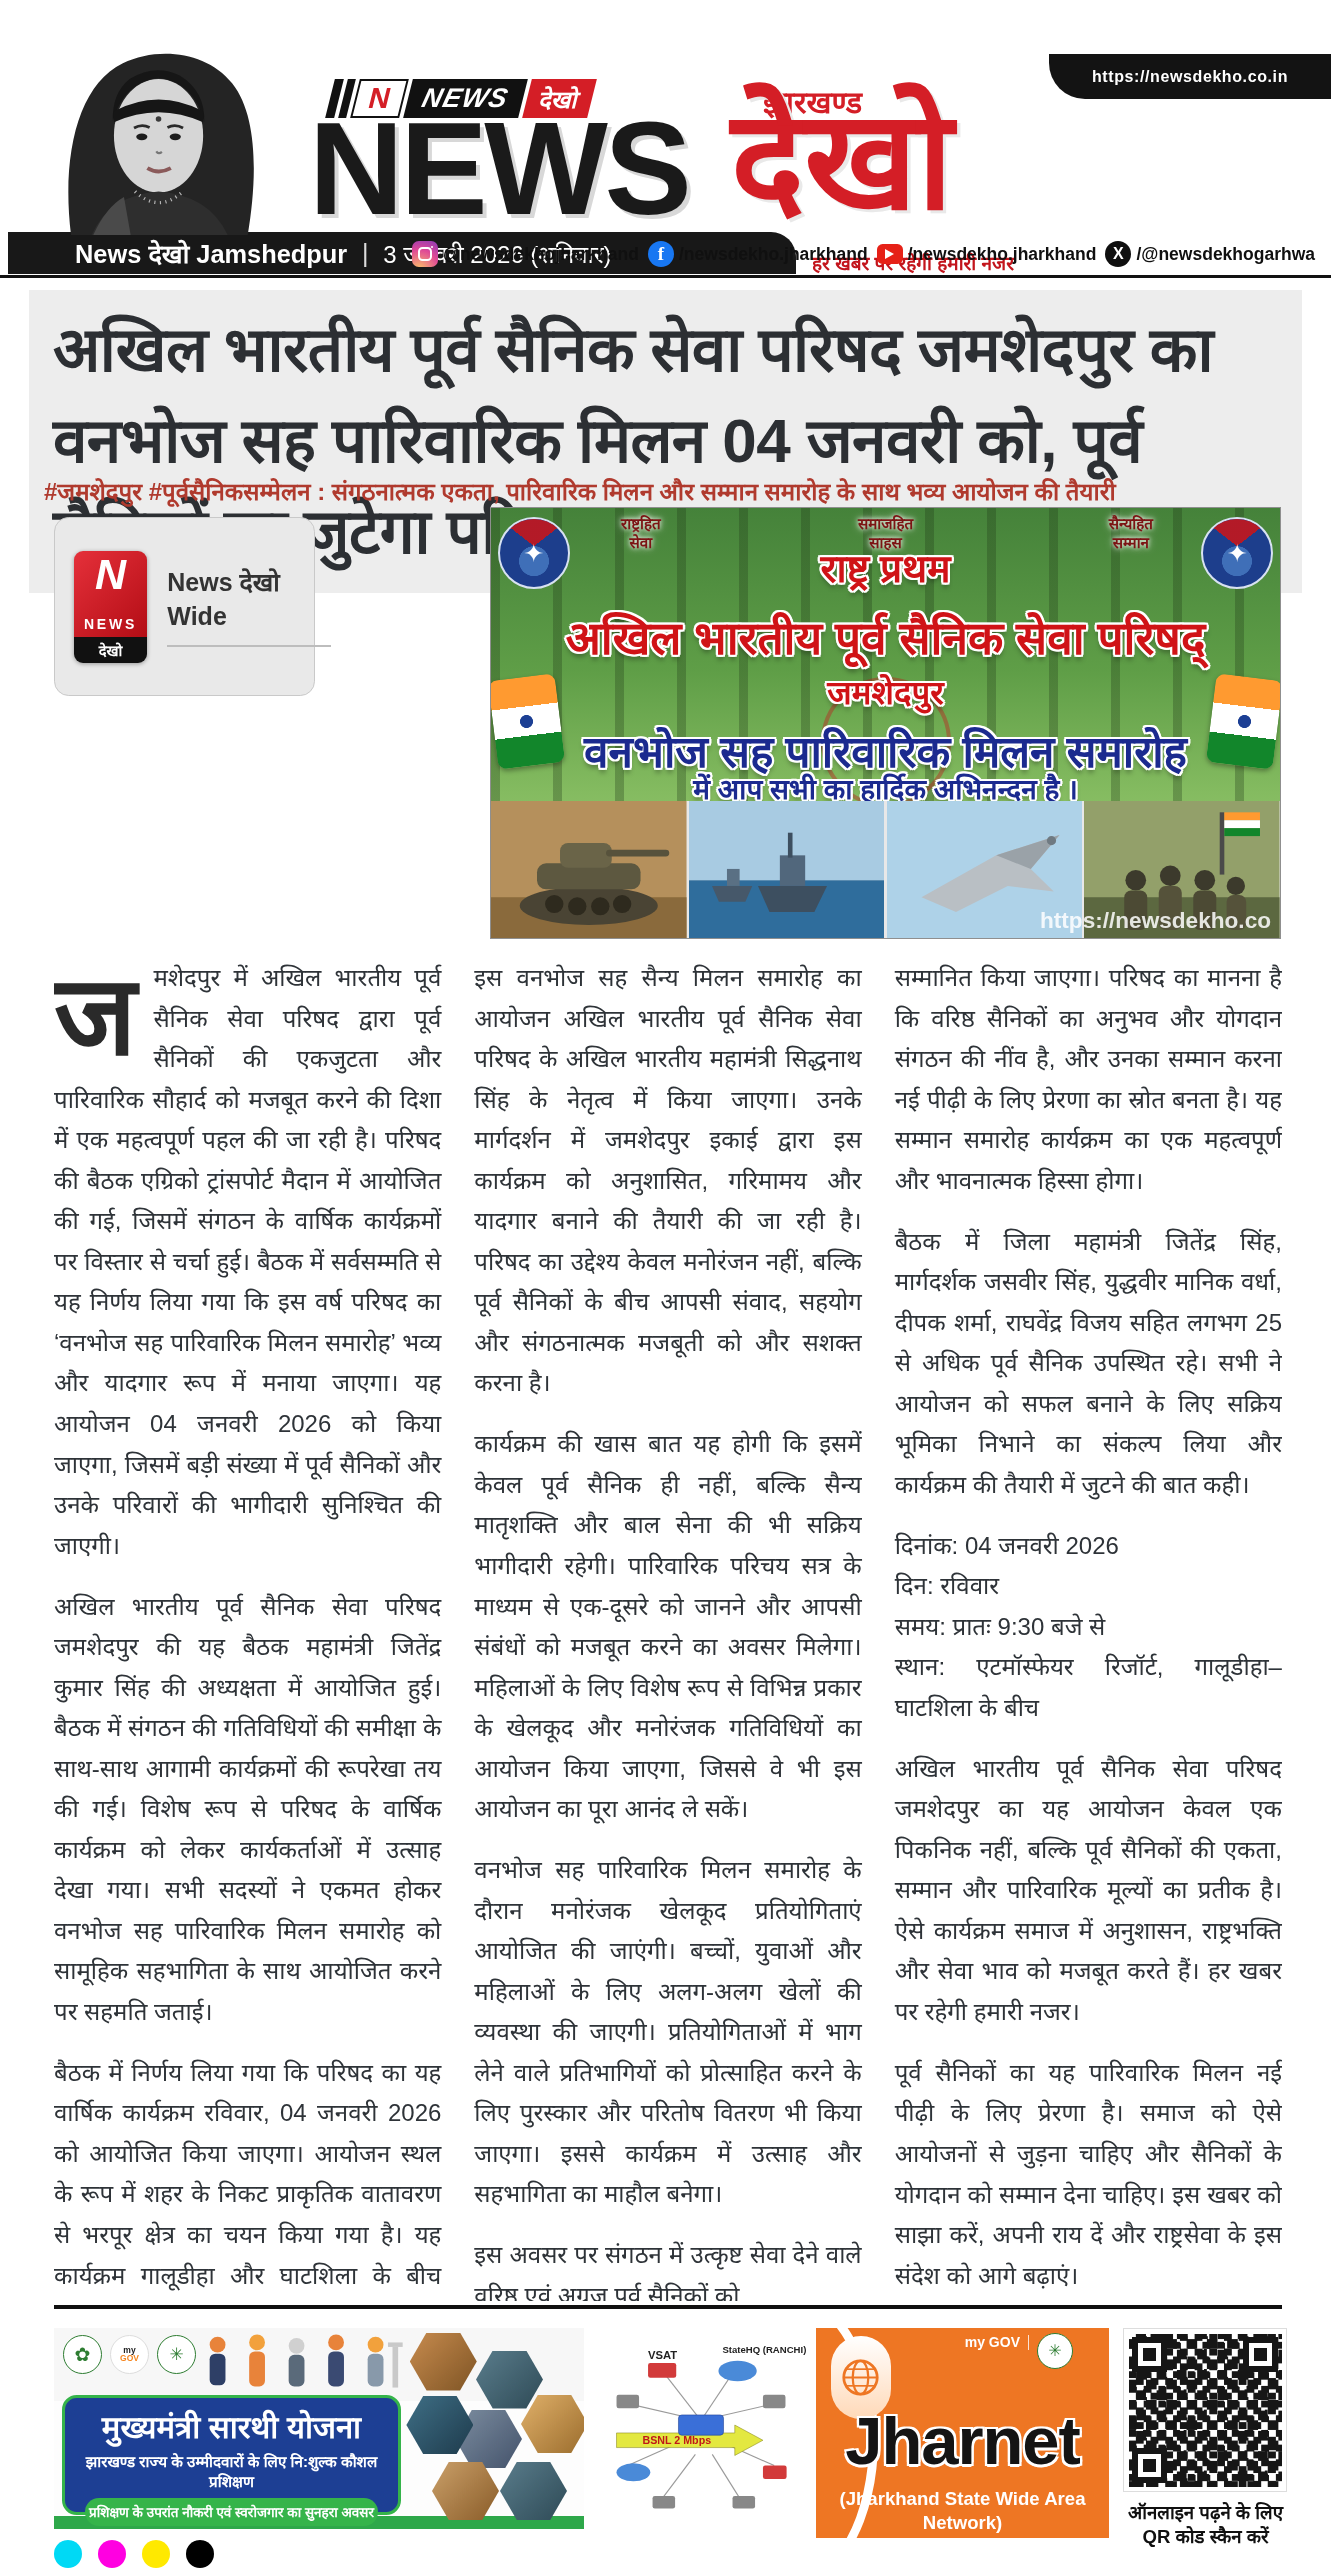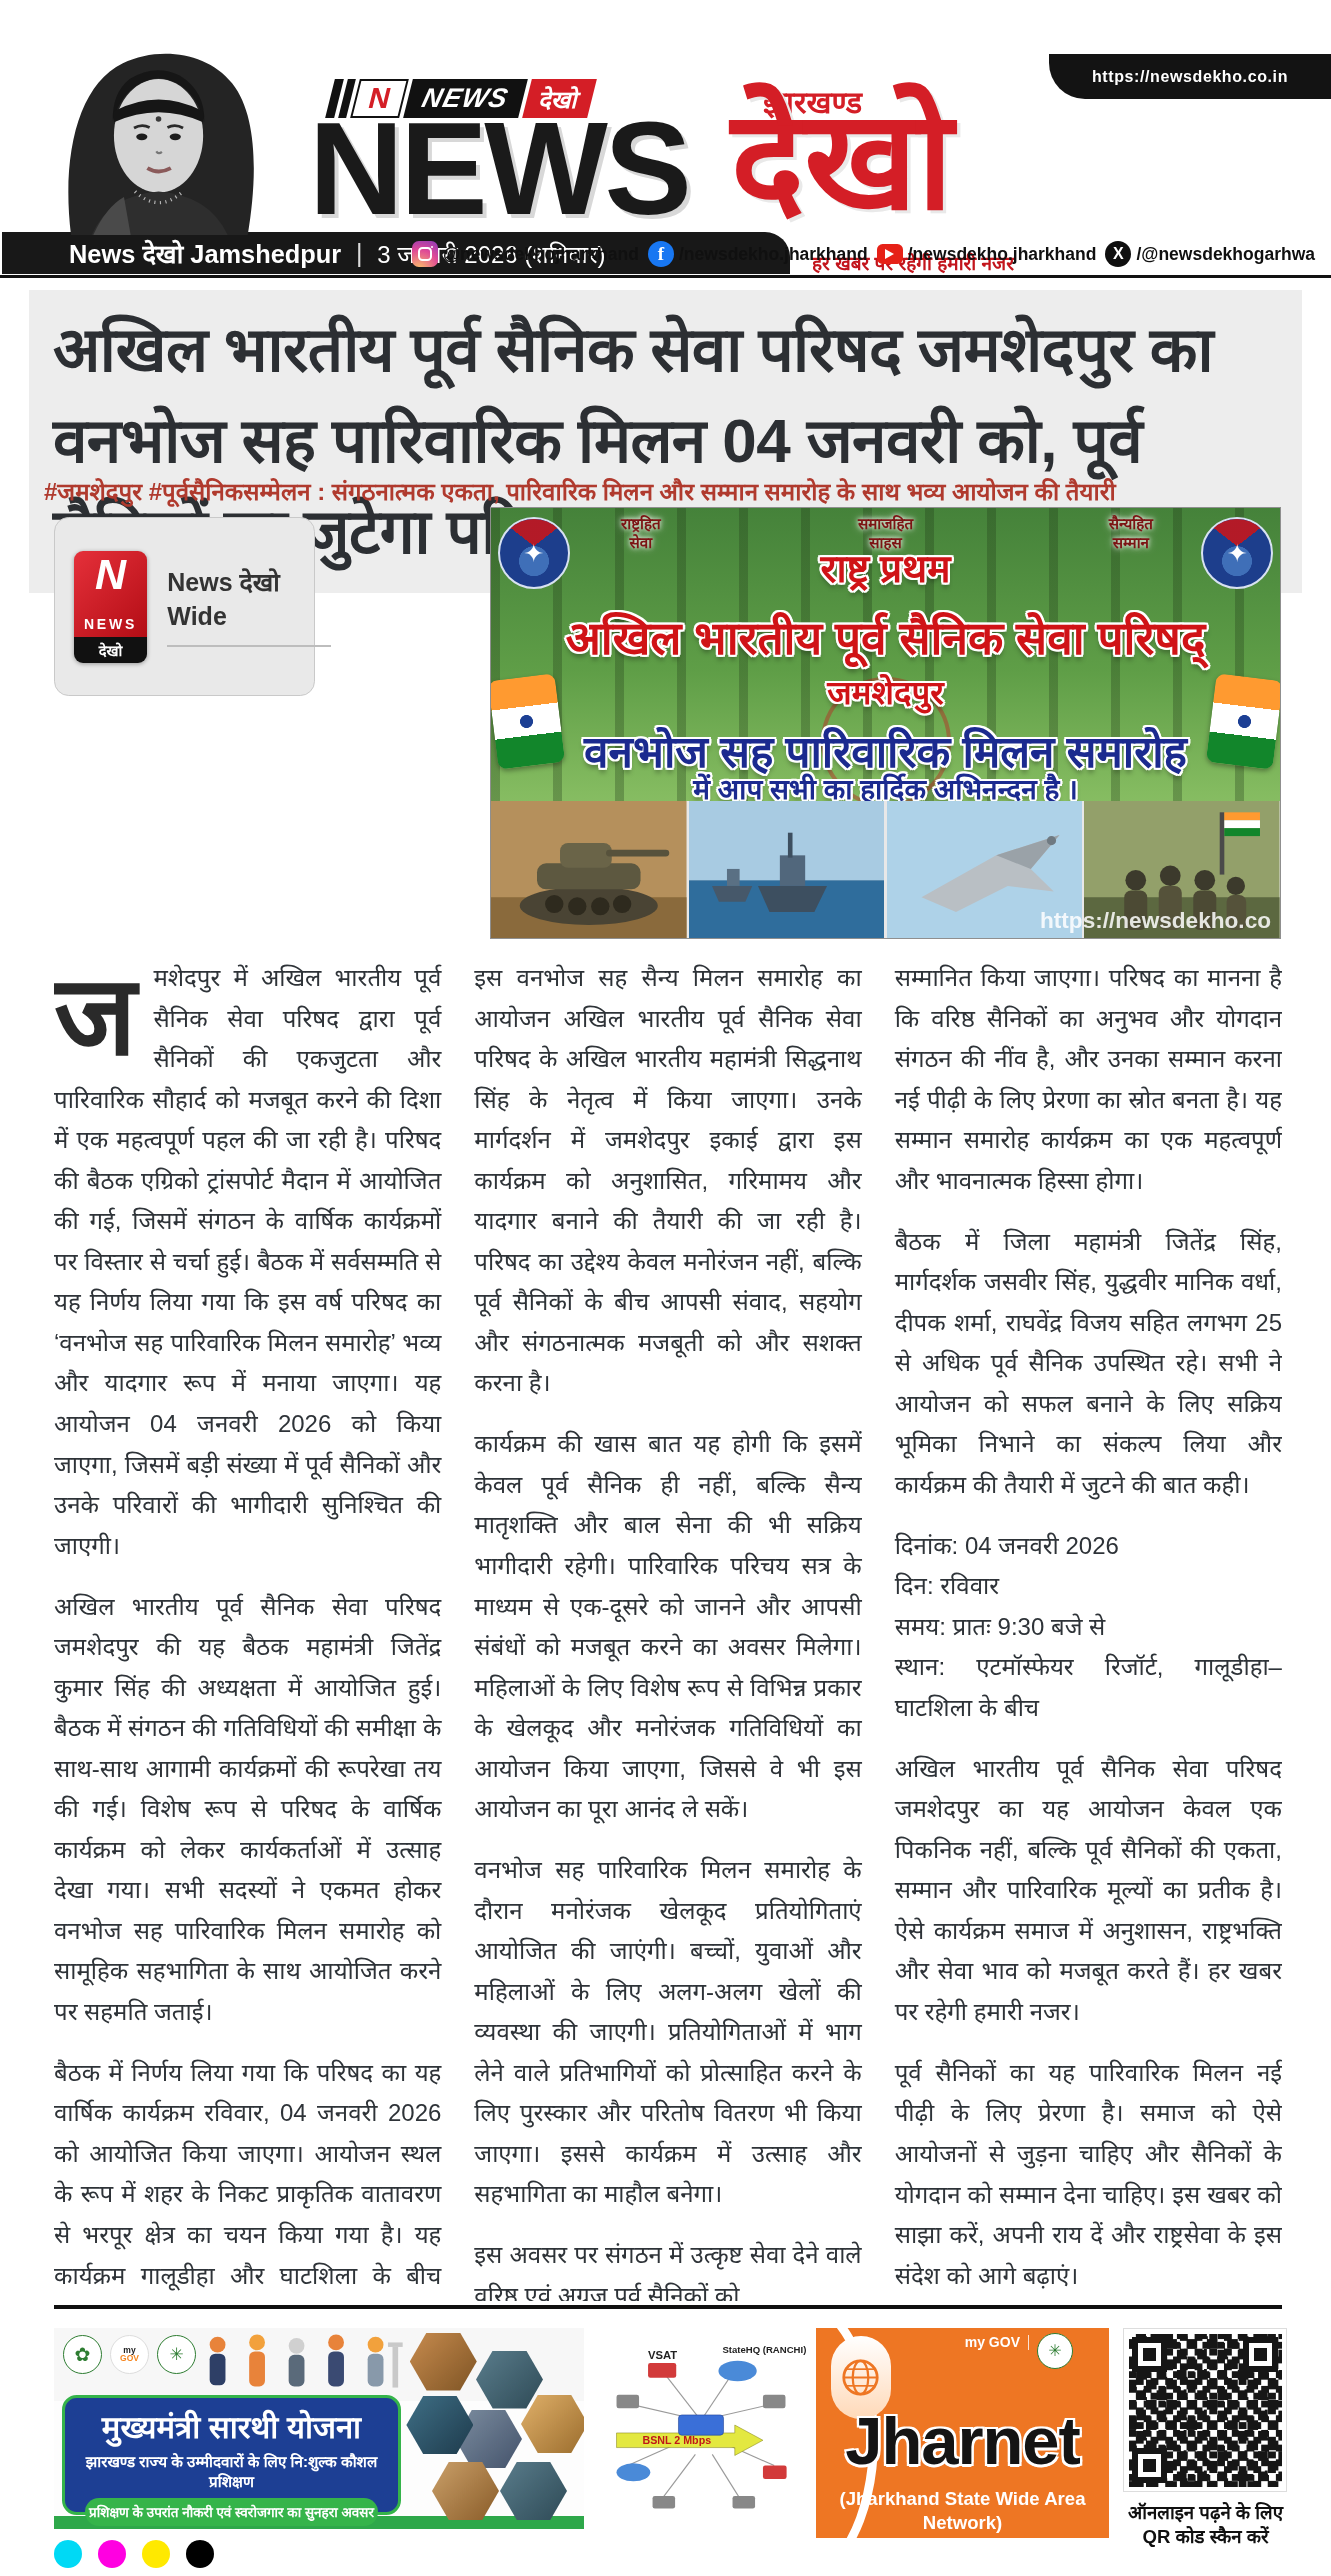--- a/index.html
+++ b/index.html
@@ -23,21 +23,21 @@
     display:flex; align-items:center; letter-spacing:1.1px; }
   .ml-dekho { background:#d41e26; color:#fff; font-weight:800; font-size:24px; padding:0 13.5px; display:flex; align-items:center; }
 
   .brand-en { position:absolute; left:309px; top:103px; font-size:131px; font-weight:900; color:#1a1a1a;
     letter-spacing:-3.4px; line-height:1; text-shadow:4px 4px 0 #d8d8d8; z-index:2; }
   .brand-state { position:absolute; left:763px; top:80px; color:#d41e26; font-size:30.5px; font-weight:800; z-index:2; }
   .brand-hi { position:absolute; left:731px; top:85px; color:#d41e26; font-size:138px; font-weight:900; line-height:1.1;
     text-shadow:3.4px 3.4px 0 #e9e9e9; z-index:2; }
   .brand-tagline { position:absolute; left:812px; top:250px; color:#c3151c; font-size:19px; font-weight:800; z-index:2; }
 
-  .edition-bar { position:absolute; left:2px; top:232px; width:788px; height:42px; background:#181818;
+  .edition-bar { position:absolute; left:8px; top:232px; width:788px; height:42px; background:#181818;
     border-radius:0 25px 0 0; z-index:4; display:flex; align-items:center; padding-left:67px; gap:14.7px; color:#fff; }
   .edition-loc { font-weight:700; font-size:25.4px; }
   .edition-sep { font-weight:300; font-size:25px; opacity:.85; }
   .edition-date { font-weight:500; font-size:24px; }
   .header-rule { position:absolute; left:0; top:275px; width:1331px; height:2.8px; background:#111; }
 
   .social-row { position:absolute; top:236px; right:16px; height:36px; display:flex; align-items:center; gap:9px; z-index:4; }
   .social-item { display:flex; align-items:center; gap:5.1px; }
   .handle { font-size:17.5px; font-weight:700; color:#101010; }
   .icon { width:26px; height:26px; display:inline-flex; align-items:center; justify-content:center; flex:none; }

